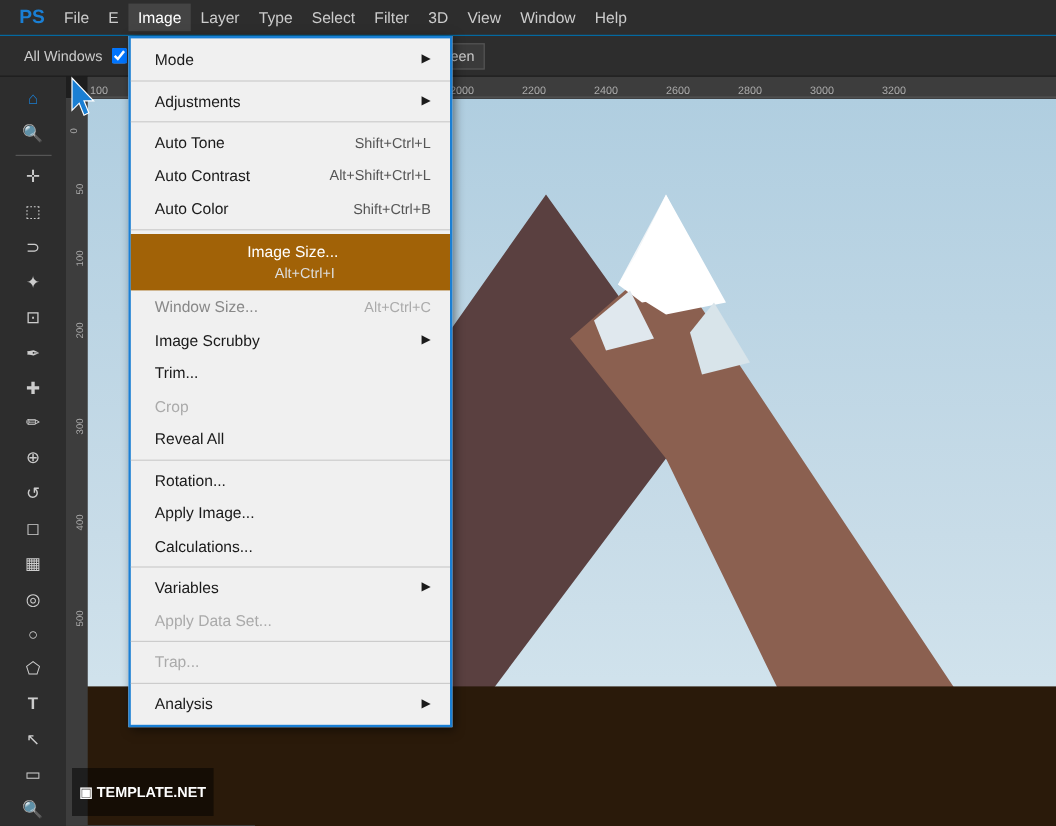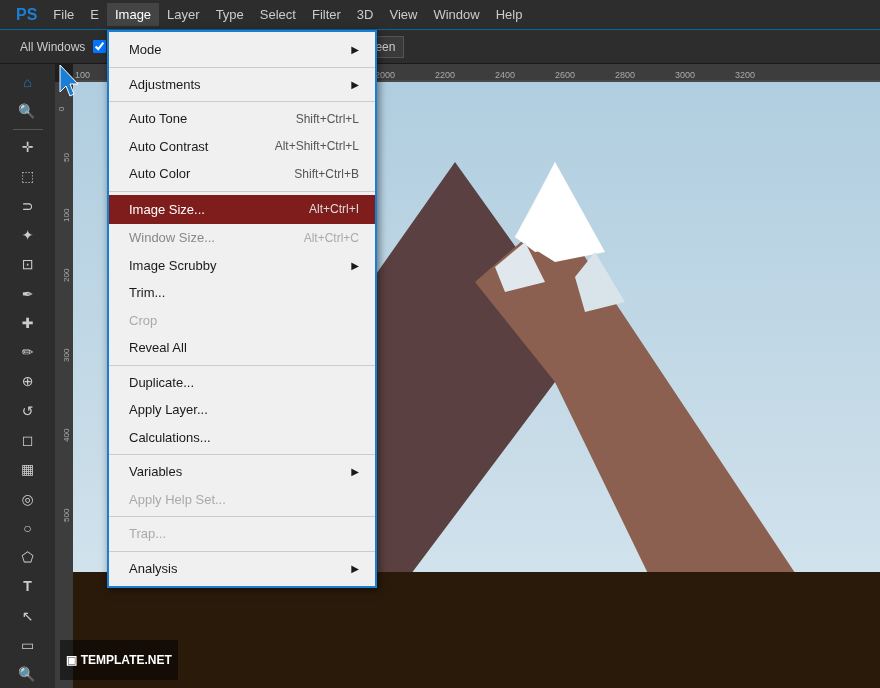--- a/index.html
+++ b/index.html
@@ -350,21 +350,21 @@
       <span>Auto Contrast</span>
       <span class="shortcut">Alt+Shift+Ctrl+L</span>
     </div>
     <div class="menu-item">
       <span>Auto Color</span>
       <span class="shortcut">Shift+Ctrl+B</span>
     </div>
 
     <div class="menu-separator"></div>
 
-    <div class="menu-item image-size-item" style="background:#7f1d1d;color:#fff;border:none;padding:5px 16px 5px 20px;">
+    <div class="menu-item image-size-item" style="background:#a16207;color:#fff;border:none;padding:5px 16px 5px 20px;flex-direction:column;">
       <span>Image Size...</span>
       <span class="shortcut" style="color:#ddd;">Alt+Ctrl+I</span>
     </div>
 
     <div class="menu-item" style="color:#888;">
       <span>Window Size...</span>
       <span class="shortcut" style="color:#aaa;">Alt+Ctrl+C</span>
     </div>
 
     <div class="menu-item">
@@ -377,37 +377,37 @@
     <div class="menu-item disabled">
       <span>Crop</span>
     </div>
     <div class="menu-item">
       <span>Reveal All</span>
     </div>
 
     <div class="menu-separator"></div>
 
     <div class="menu-item">
-      <span>Duplicate...</span>
-    </div>
-    <div class="menu-item">
-      <span>Apply Layer...</span>
+      <span>Rotation...</span>
+    </div>
+    <div class="menu-item">
+      <span>Apply Image...</span>
     </div>
     <div class="menu-item">
       <span>Calculations...</span>
     </div>
 
     <div class="menu-separator"></div>
 
     <div class="menu-item">
       <span>Variables</span>
       <span class="arrow">▶</span>
     </div>
     <div class="menu-item disabled">
-      <span>Apply Help Set...</span>
+      <span>Apply Data Set...</span>
     </div>
 
     <div class="menu-separator"></div>
 
     <div class="menu-item disabled">
       <span>Trap...</span>
     </div>
 
     <div class="menu-separator"></div>
 

